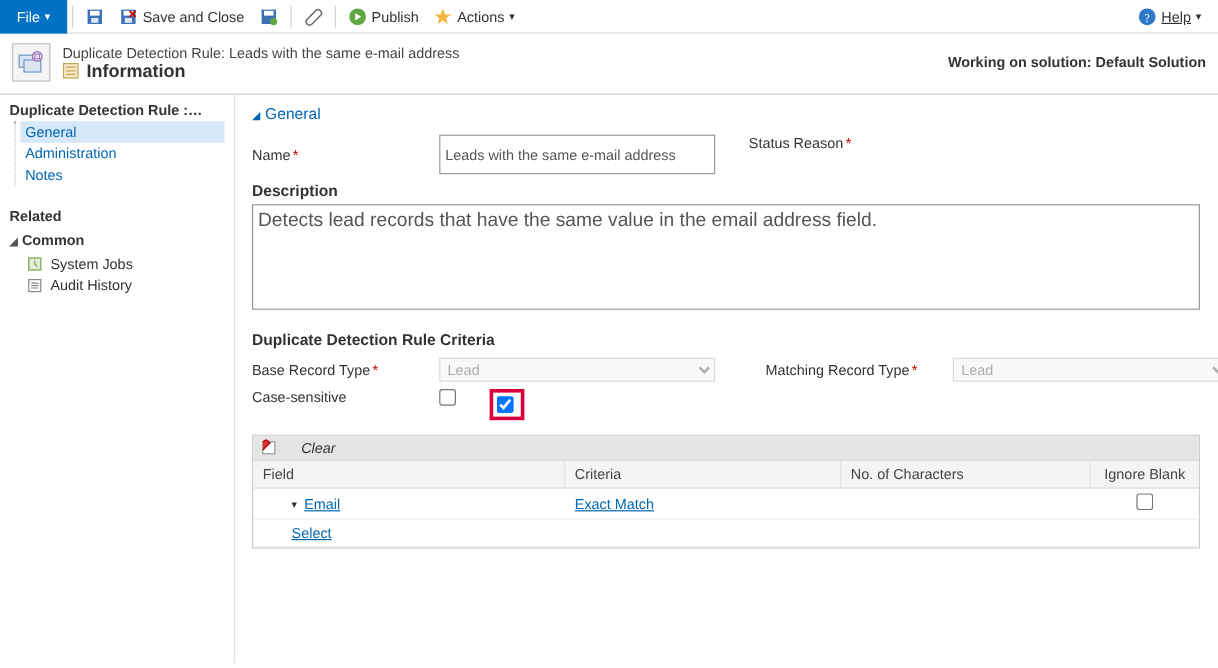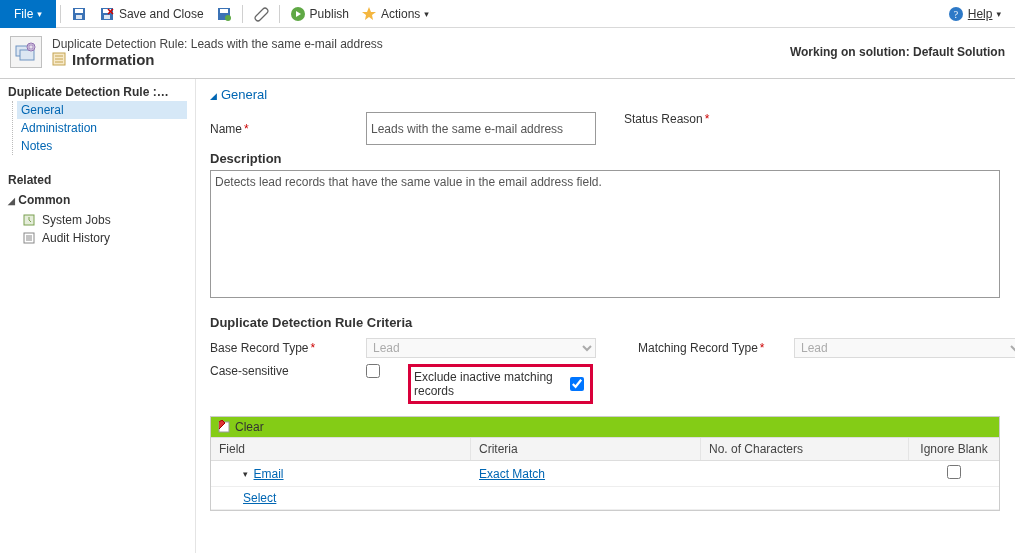--- a/index.html
+++ b/index.html
@@ -29,26 +29,26 @@
 .section-hdr { color: #0066b3; font-size: 13px; margin-bottom: 10px; cursor: pointer; }
 .section-hdr::before { content: "◢"; font-size: 9px; margin-right: 4px; color: #0066b3; }
 .form-row { display: flex; align-items: flex-start; margin-bottom: 6px; gap: 10px; }
 .form-cell { display: flex; align-items: center; gap: 6px; }
 .form-label { width: 150px; font-size: 12px; color: #333; }
 .req { color: #c00; margin-left: 2px; }
 .txt-input { width: 230px; height: 33px; border: 1px solid #999; padding: 0 4px; font-size: 12px; color: #555; }
 .sel { width: 230px; height: 20px; border: 1px solid #ccc; background: #fff; color: #888; font-size: 12px; padding: 0 2px; }
 .sel[disabled] { background: #f7f7f7; }
 .desc-label { font-size: 13px; font-weight: 600; margin: 6px 0 4px 0; }
-.desc-area { width: 790px; height: 128px; border: 1px solid #999; padding: 4px; font-size: 12px; font-family: inherit; resize: none; color: #555; }
+.desc-area { width: 790px; height: 88px; border: 1px solid #999; padding: 4px; font-size: 16px; font-family: inherit; resize: none; color: #555; }
 .criteria-hdr { font-size: 13px; font-weight: 600; margin: 14px 0 8px 0; }
 .chk { width: 14px; height: 14px; }
 .highlight-box { border: 3px solid #d9003a; padding: 3px 6px 3px 3px; }
 .criteria-grid { border: 1px solid #ccc; margin-top: 12px; width: 790px; }
-.clear-bar { display: flex; align-items: center; gap: 4px; padding: 3px 6px; border-bottom: 1px solid #ddd; cursor: pointer; color: #333; background: #84cc16; }
+.clear-bar { display: flex; align-items: center; gap: 20px; padding: 3px 6px; border-bottom: 1px solid #ddd; cursor: pointer; color: #333; background: #e5e5e5; font-style: italic; }
 .grid-head { display: flex; background: #f4f4f4; border-bottom: 1px solid #ddd; font-size: 12px; color: #444; }
 .gh { padding: 4px 8px; border-right: 1px solid #e4e4e4; }
 .gh1 { width: 260px; }
 .gh2 { width: 230px; }
 .gh3 { flex: 1; }
 .gh4 { width: 90px; text-align: center; border-right: none; }
 .grid-row { display: flex; align-items: center; border-bottom: 1px solid #eee; font-size: 12px; }
 .gc { padding: 4px 8px; }
 .gc1 { width: 260px; display: flex; align-items: center; gap: 6px; }
 .gc1 .indent { width: 18px; }
@@ -213,21 +213,20 @@
         <select class="sel" disabled=""><option>Lead</option></select>
       </div>
     </div>
 
     <div class="form-row" style="align-items:flex-start">
       <div class="form-cell">
         <div class="form-label">Case-sensitive</div>
         <input type="checkbox" class="chk" style="">
       </div>
       <div class="form-cell highlight-box" style="margin-left:18px">
-        <div class="form-label" style="width:150px">Exclude inactive matching records</div>
         <input type="checkbox" class="chk" checked="" style="">
       </div>
     </div>
 
     <div class="criteria-grid">
       <div class="clear-bar">
         <svg width="14" height="14" viewBox="0 0 14 14">
             <rect x="2" y="2" width="10" height="10" fill="#fff" stroke="#999"></rect>
             <path d="M2 2 L5 0 L8 3 L2 9" fill="#d33" stroke="#a00"></path>
           </svg>

